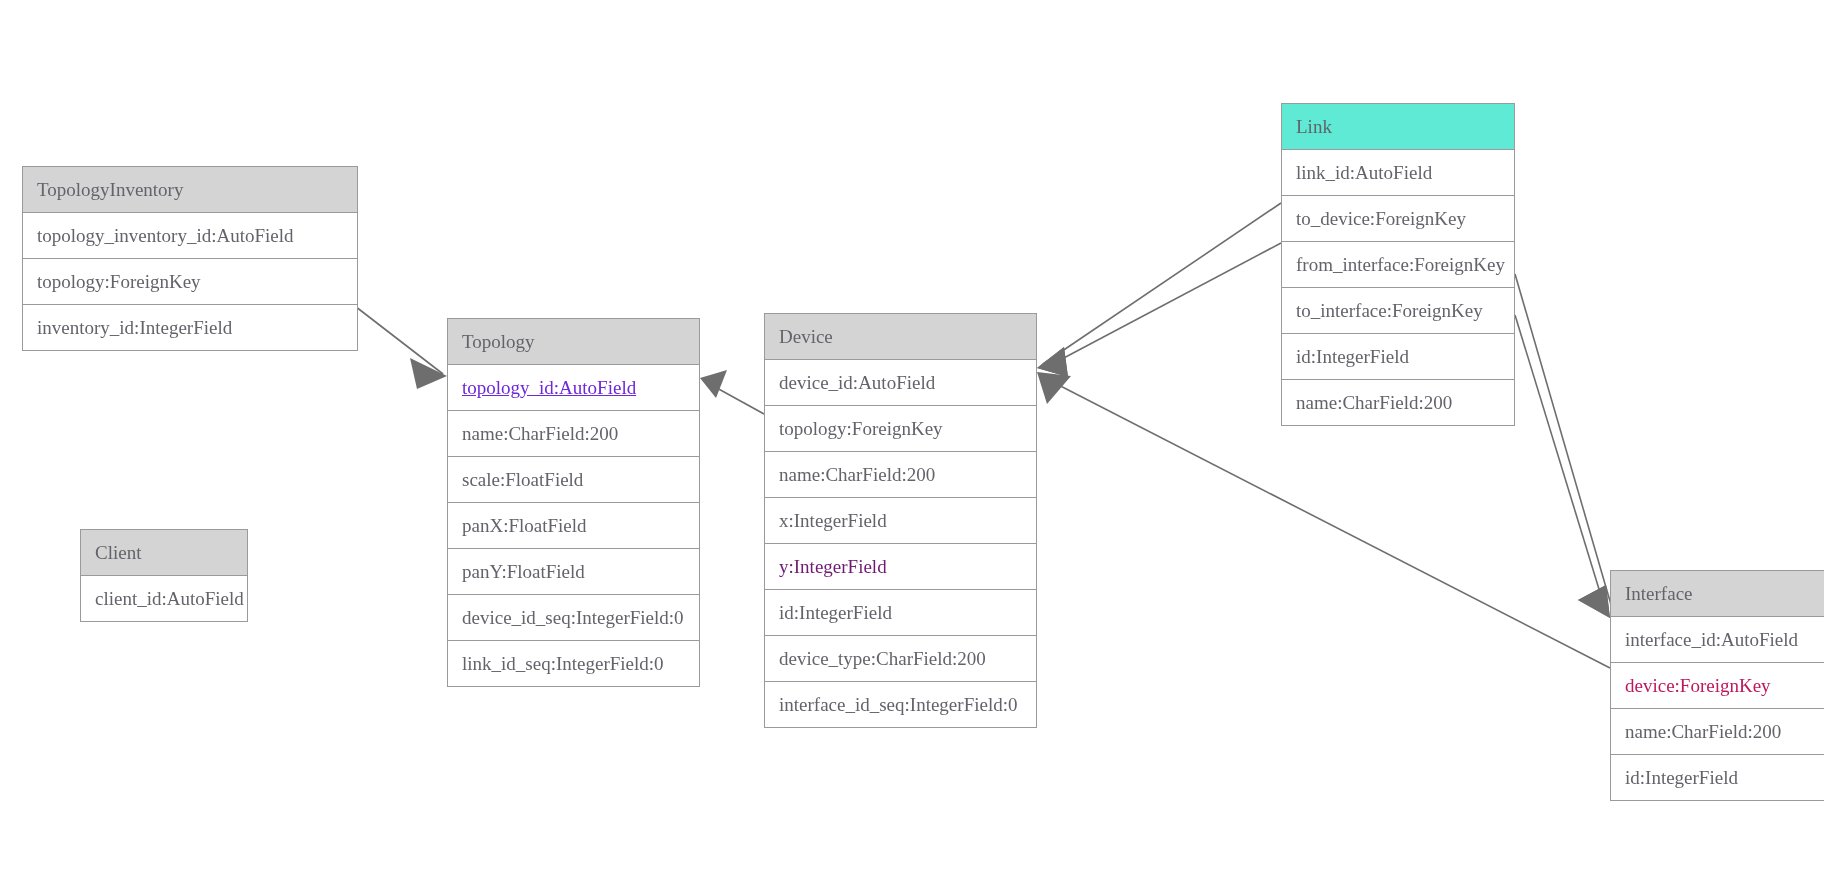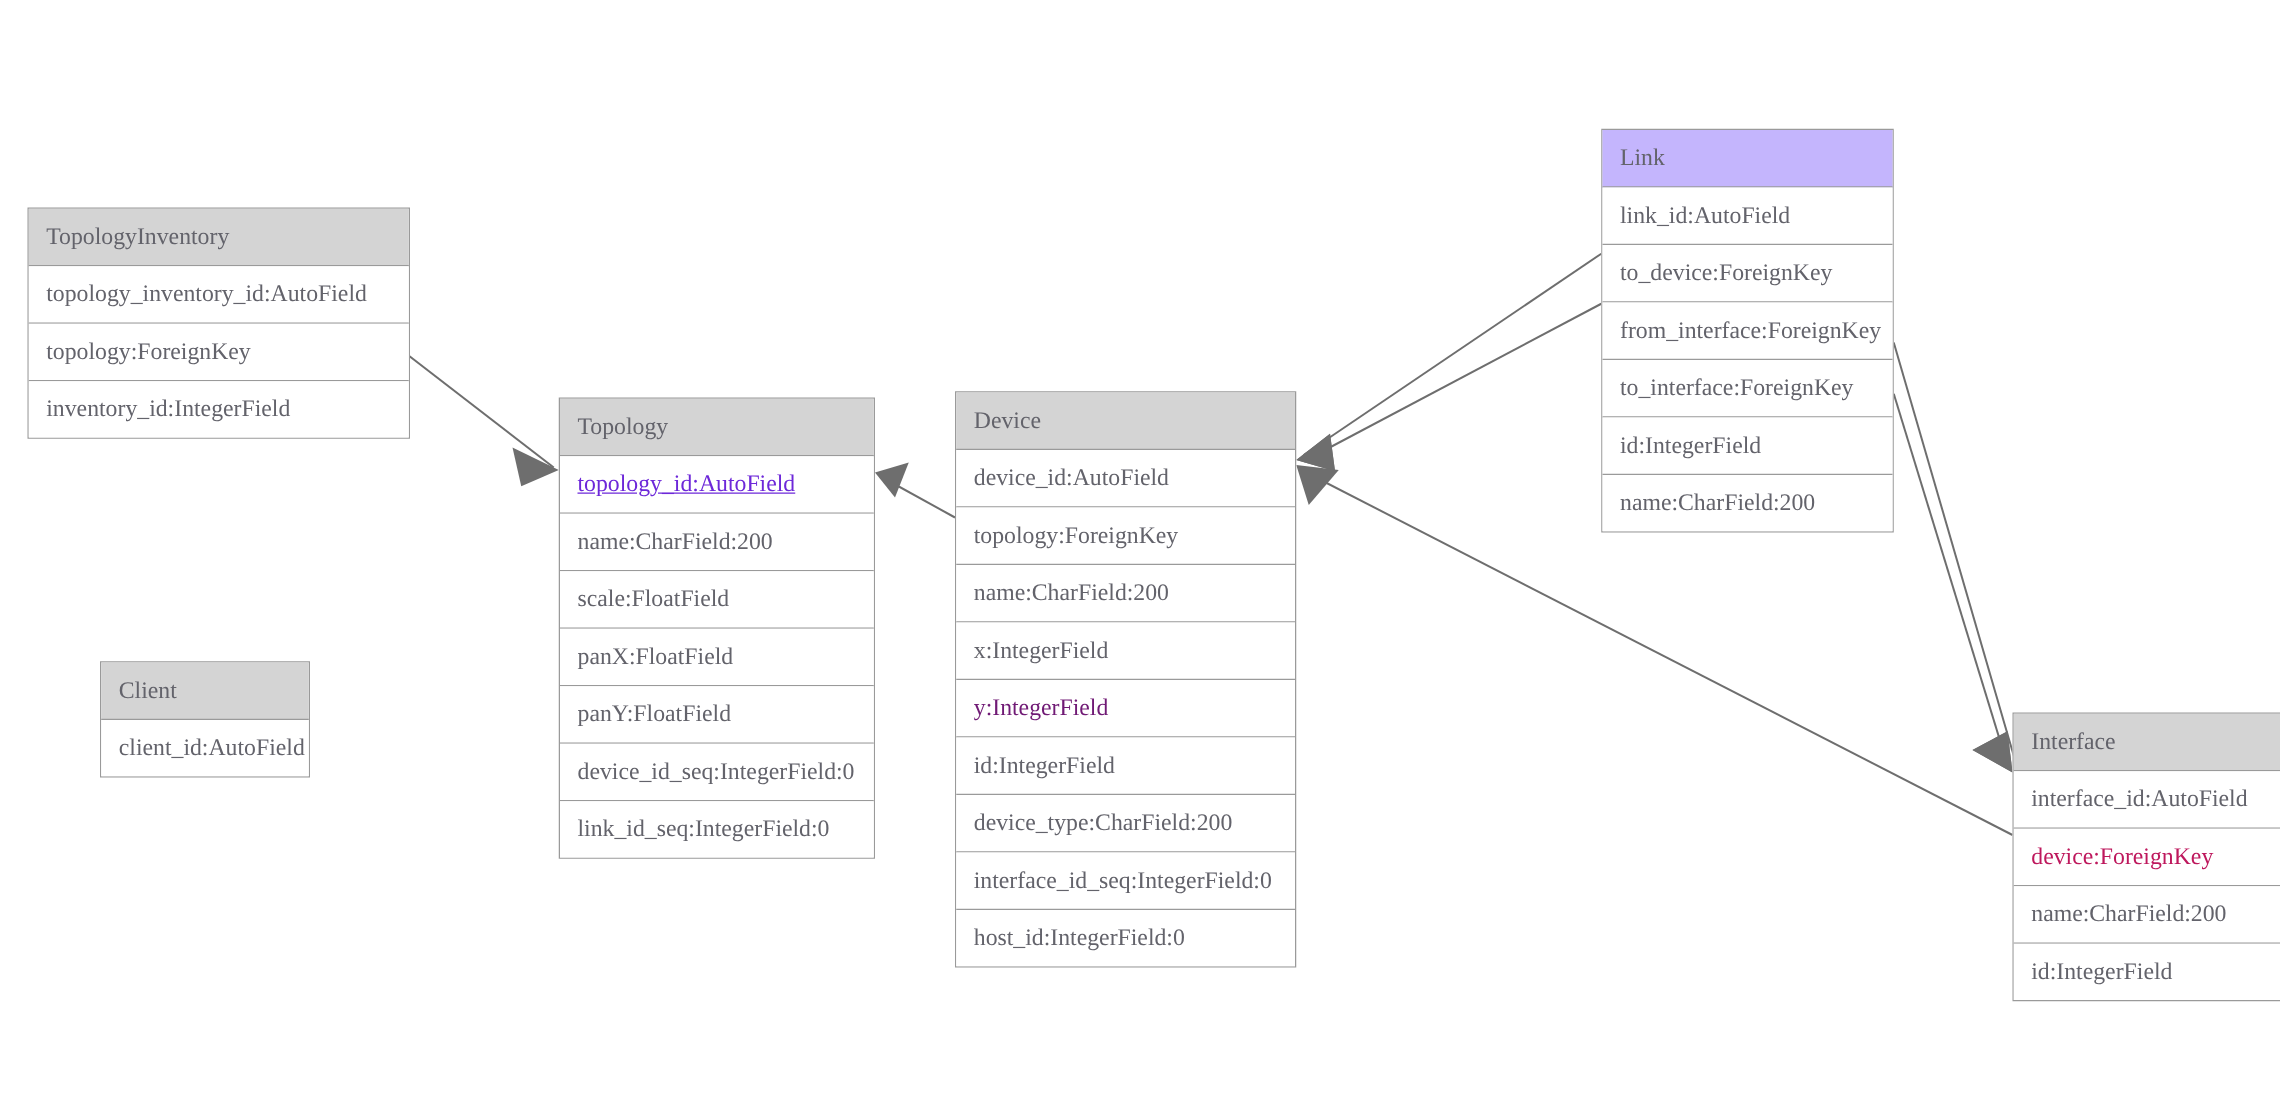--- a/index.html
+++ b/index.html
@@ -85,21 +85,21 @@
         <path d="M 1515,274 L 1612,608" stroke="#6e6e6e" stroke-width="1.6" fill="none"></path>
         <polygon points="1610,618 1578,600 1606,585" fill="#6e6e6e"></polygon>
       </g>
       <g>
         <path d="M 1515,315 L 1606,612" stroke="#6e6e6e" stroke-width="1.6" fill="none"></path>
         <polygon points="1610,618 1578,600 1606,585" fill="#6e6e6e"></polygon>
       </g>
     </svg>
 
   <div id="entity-layer">
-      <div class="entity" style="left: 22px; top: 166px; width: 306px; border-color: rgb(154, 154, 154);">
+      <div class="entity" style="left: 22px; top: 166px; width: 336px; border-color: rgb(154, 154, 154);">
         <div class="entity-header" style="background: rgb(212, 212, 212); border-bottom-color: rgb(154, 154, 154); color: rgb(99, 99, 107);">TopologyInventory</div>
         <div class="entity-field" style="border-bottom-color: rgb(154, 154, 154); color: rgb(99, 99, 107);">topology_inventory_id:AutoField</div>
         <div class="entity-field" style="border-bottom-color: rgb(154, 154, 154); color: rgb(99, 99, 107);">topology:ForeignKey</div>
         <div class="entity-field" style="border-bottom-color: rgb(154, 154, 154); color: rgb(99, 99, 107);">inventory_id:IntegerField</div>
       </div>
       <div class="entity" style="left: 80px; top: 529px; width: 168px; border-color: rgb(154, 154, 154);">
         <div class="entity-header" style="background: rgb(212, 212, 212); border-bottom-color: rgb(154, 154, 154); color: rgb(99, 99, 107);">Client</div>
         <div class="entity-field" style="border-bottom-color: rgb(154, 154, 154); color: rgb(99, 99, 107);">client_id:AutoField</div>
       </div>
       <div class="entity" style="left: 447px; top: 318px; width: 253px; border-color: rgb(154, 154, 154);">
@@ -115,24 +115,23 @@
       <div class="entity" style="left: 764px; top: 313px; width: 273px; border-color: rgb(154, 154, 154);">
         <div class="entity-header" style="background: rgb(212, 212, 212); border-bottom-color: rgb(154, 154, 154); color: rgb(99, 99, 107);">Device</div>
         <div class="entity-field" style="border-bottom-color: rgb(154, 154, 154); color: rgb(99, 99, 107);">device_id:AutoField</div>
         <div class="entity-field" style="border-bottom-color: rgb(154, 154, 154); color: rgb(99, 99, 107);">topology:ForeignKey</div>
         <div class="entity-field" style="border-bottom-color: rgb(154, 154, 154); color: rgb(99, 99, 107);">name:CharField:200</div>
         <div class="entity-field" style="border-bottom-color: rgb(154, 154, 154); color: rgb(99, 99, 107);">x:IntegerField</div>
         <div class="entity-field" style="border-bottom-color: rgb(154, 154, 154); color: #701a75;">y:IntegerField</div>
         <div class="entity-field" style="border-bottom-color: rgb(154, 154, 154); color: rgb(99, 99, 107);">id:IntegerField</div>
         <div class="entity-field" style="border-bottom-color: rgb(154, 154, 154); color: rgb(99, 99, 107);">device_type:CharField:200</div>
         <div class="entity-field" style="border-bottom-color: rgb(154, 154, 154); color: rgb(99, 99, 107);">interface_id_seq:IntegerField:0</div>
-        <div class="entity-field" style="border-bottom-color: rgb(154, 154, 154); color: rgb(99, 99, 107);">host_id:IntegerField:0</div>
       </div>
       <div class="entity" style="left: 1281px; top: 103px; width: 234px; border-color: rgb(154, 154, 154);">
-        <div class="entity-header" style="background: #c4b5fd; border-bottom-color: rgb(154, 154, 154); color: rgb(99, 99, 107);">Link</div>
+        <div class="entity-header" style="background: #5eead4; border-bottom-color: rgb(154, 154, 154); color: rgb(99, 99, 107);">Link</div>
         <div class="entity-field" style="border-bottom-color: rgb(154, 154, 154); color: rgb(99, 99, 107);">link_id:AutoField</div>
         <div class="entity-field" style="border-bottom-color: rgb(154, 154, 154); color: rgb(99, 99, 107);">to_device:ForeignKey</div>
         <div class="entity-field" style="border-bottom-color: rgb(154, 154, 154); color: rgb(99, 99, 107);">from_interface:ForeignKey</div>
         <div class="entity-field" style="border-bottom-color: rgb(154, 154, 154); color: rgb(99, 99, 107);">to_interface:ForeignKey</div>
         <div class="entity-field" style="border-bottom-color: rgb(154, 154, 154); color: rgb(99, 99, 107);">id:IntegerField</div>
         <div class="entity-field" style="border-bottom-color: rgb(154, 154, 154); color: rgb(99, 99, 107);">name:CharField:200</div>
       </div>
       <div class="entity" style="left: 1610px; top: 570px; width: 229px; border-color: rgb(154, 154, 154);">
         <div class="entity-header" style="background: rgb(212, 212, 212); border-bottom-color: rgb(154, 154, 154); color: rgb(99, 99, 107);">Interface</div>
         <div class="entity-field" style="border-bottom-color: rgb(154, 154, 154); color: rgb(99, 99, 107);">interface_id:AutoField</div>

